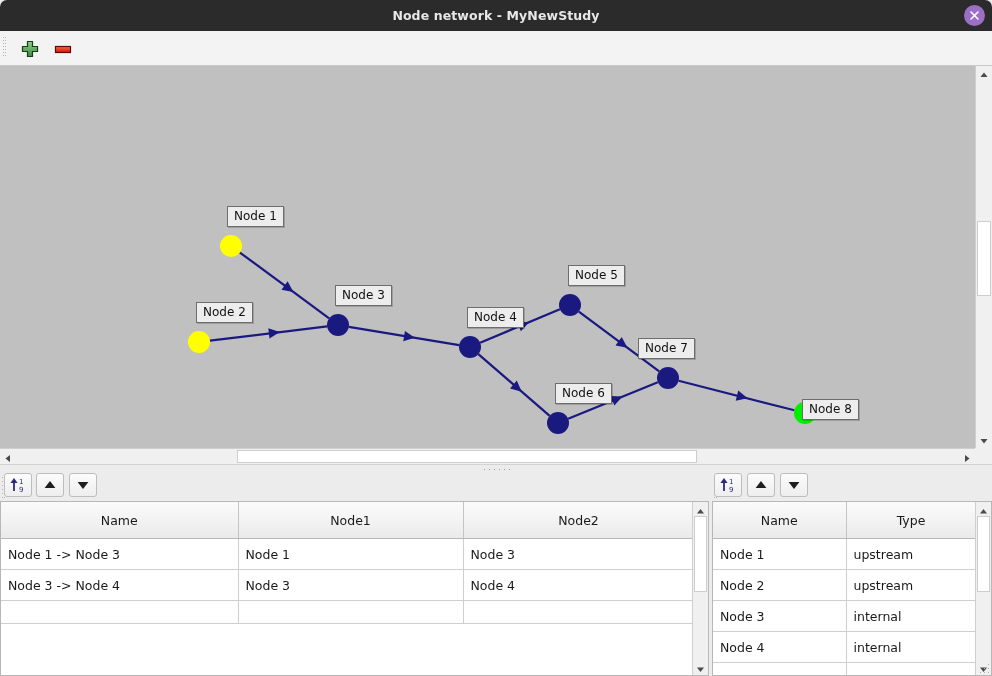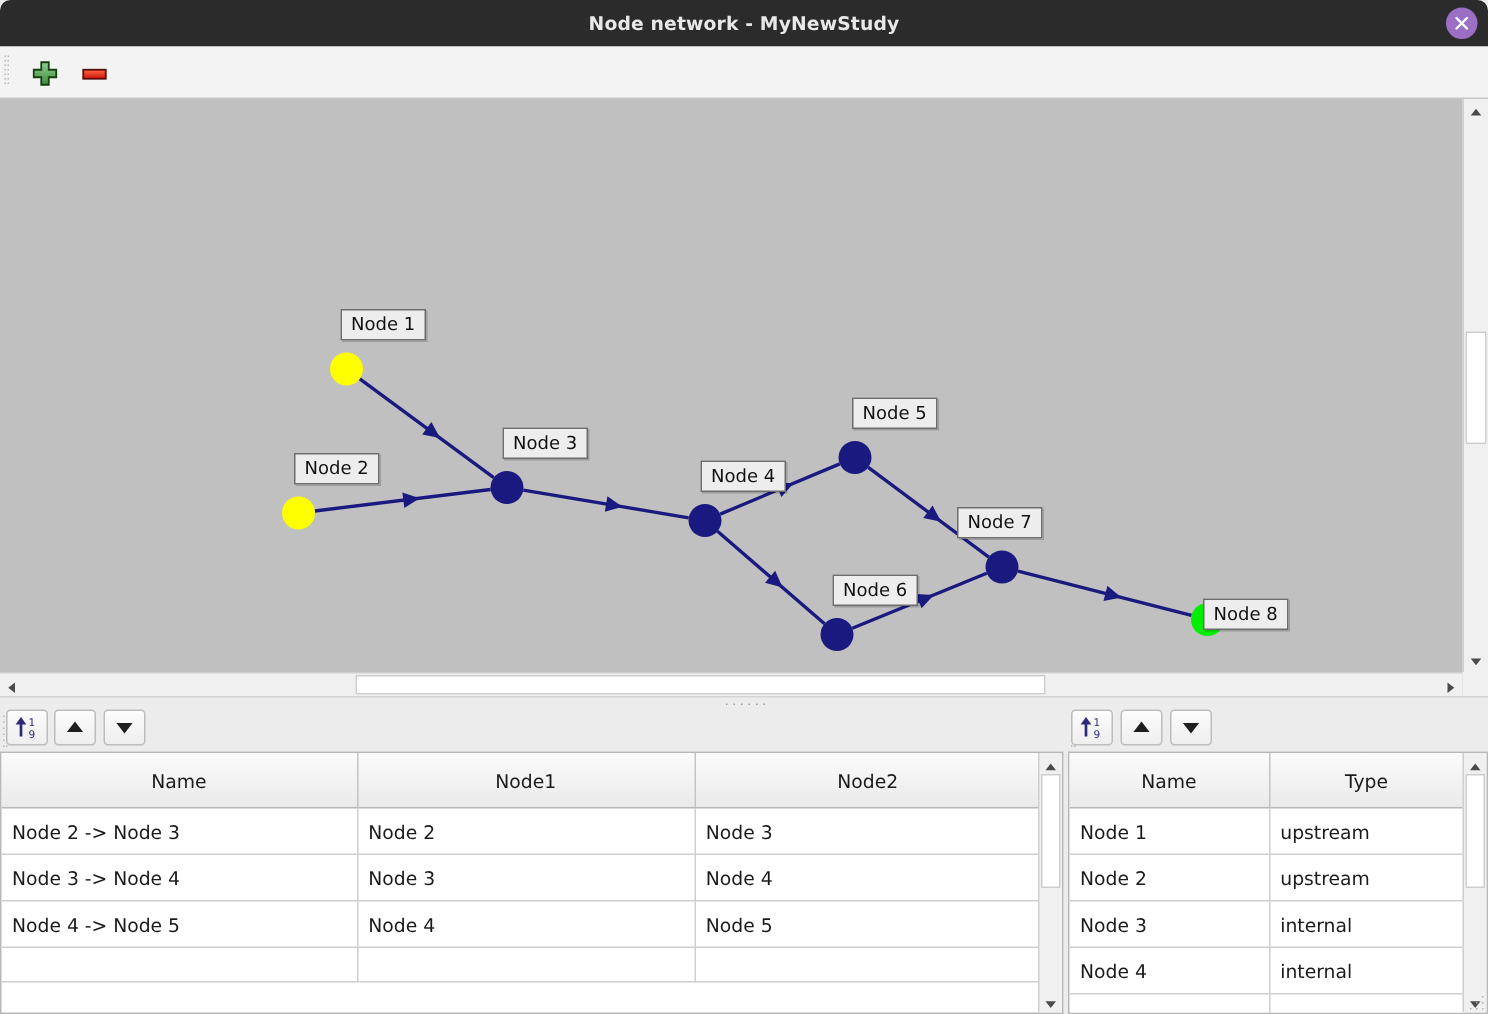--- a/index.html
+++ b/index.html
@@ -411,33 +411,28 @@
             </colgroup>
           <thead>
               <tr>
                 <th>Name</th>
                 <th>Node1</th>
                 <th>Node2</th>
               </tr>
             </thead>
           <tbody>
               <tr>
-                <td>Node 2 -&gt; Node 3</td>
-                <td>Node 2</td>
+                <td>Node 1 -&gt; Node 3</td>
+                <td>Node 1</td>
                 <td>Node 3</td>
               </tr>
               <tr>
                 <td>Node 3 -&gt; Node 4</td>
                 <td>Node 3</td>
                 <td>Node 4</td>
-              </tr>
-              <tr>
-                <td>Node 4 -&gt; Node 5</td>
-                <td>Node 4</td>
-                <td>Node 5</td>
               </tr>
               <tr class="filler">
                 <td>&nbsp;</td>
                 <td>&nbsp;</td>
                 <td>&nbsp;</td>
               </tr>
             </tbody>
         </table>
       </div>
       <div class="tbl-vscroll">

